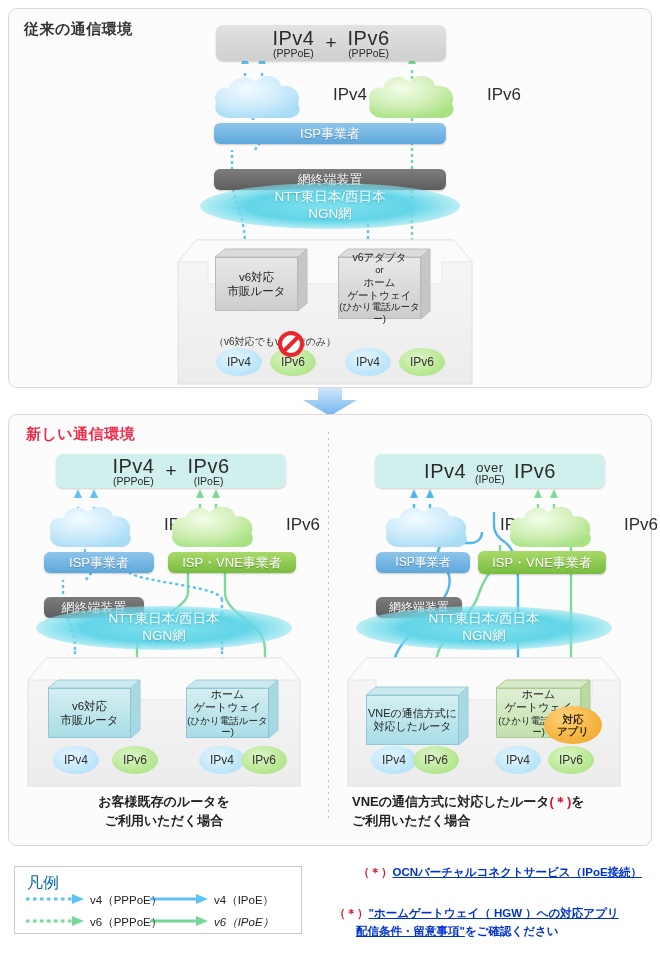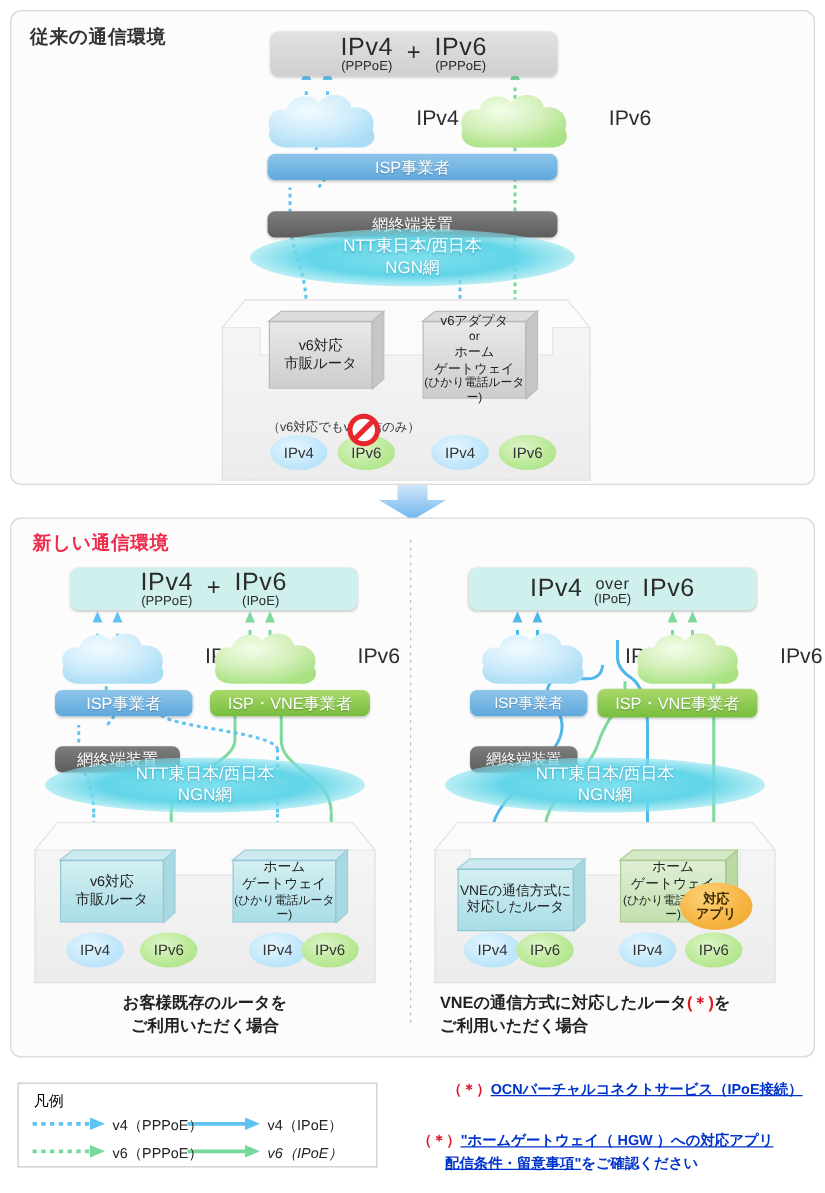--- a/index.html
+++ b/index.html
@@ -127,21 +127,21 @@
     position:absolute; left:328px; top:432px; width:1px; height:390px;
     background-image: linear-gradient(#bdbdbd 40%, transparent 0%);
     background-size: 1px 6px; background-repeat: repeat-y;
   }
 
   
   #legend {
     position:absolute; left:14px; top:866px; width:288px; height:68px;
     border:1px solid #c9c9c9; background:#fff;
   }
-  #legend .ttl { position:absolute; left:12px; top:6px; font-size:12px; color:#000000; }
+  #legend .ttl { position:absolute; left:12px; top:6px; font-size:16px; color:#0369a1; }
   .leg-txt { position:absolute; font-size:11.5px; color:#222; }
 
   
   .fn { position:absolute; font-size:11.5px; line-height:1.55; }
   .fn .mk { color:#e0152a; font-weight:bold; }
   .fn .lnk { color:#0033cc; text-decoration:underline; font-weight:bold; }
   .fn .pl { color:#111; }
   .fn .bl { color:#0033cc; font-weight:bold; }
 
   svg { overflow:visible; }

